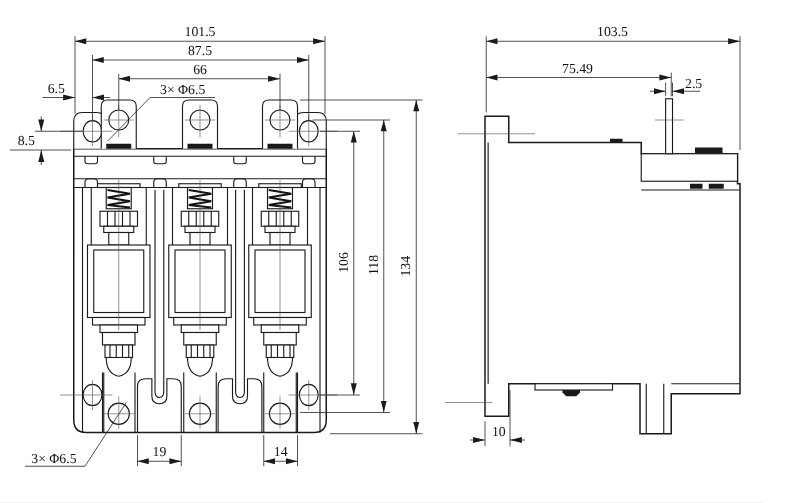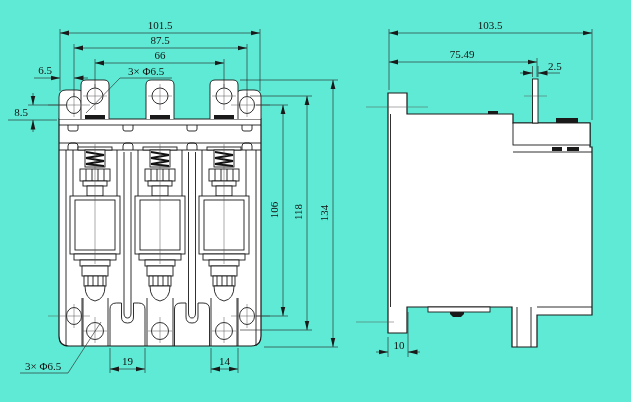--- a/index.html
+++ b/index.html
@@ -1,16 +1,16 @@
 <!DOCTYPE html>
 <html><head>
 <meta charset="utf-8">
 <style>
   html,body{margin:0;padding:0;background:#e8e8e8;}
-  .frame{position:relative;width:631px;height:402px;background:#5eead4;overflow:hidden;
+  .frame{position:relative;width:631px;height:402px;background:#ffffff;overflow:hidden;
          font-family:"Liberation Serif",serif;}
   svg{display:block;}
   .body{stroke:#1a1a1a;stroke-width:1.2;fill:#ffffff;}
   .d1{stroke:#1a1a1a;stroke-width:0.9;fill:none;}
   .d1f{stroke:#1a1a1a;stroke-width:0.9;fill:#ffffff;}
   .blk{fill:#1a1a1a;stroke:none;}
   .spring{stroke:#111;stroke-width:1.8;fill:none;}
   .dm{stroke:#2a2a2a;stroke-width:0.65;fill:none;}
   .cl{stroke:#555;stroke-width:0.5;fill:none;}
   .txt{font:11px "Liberation Serif",serif;fill:#111;}

